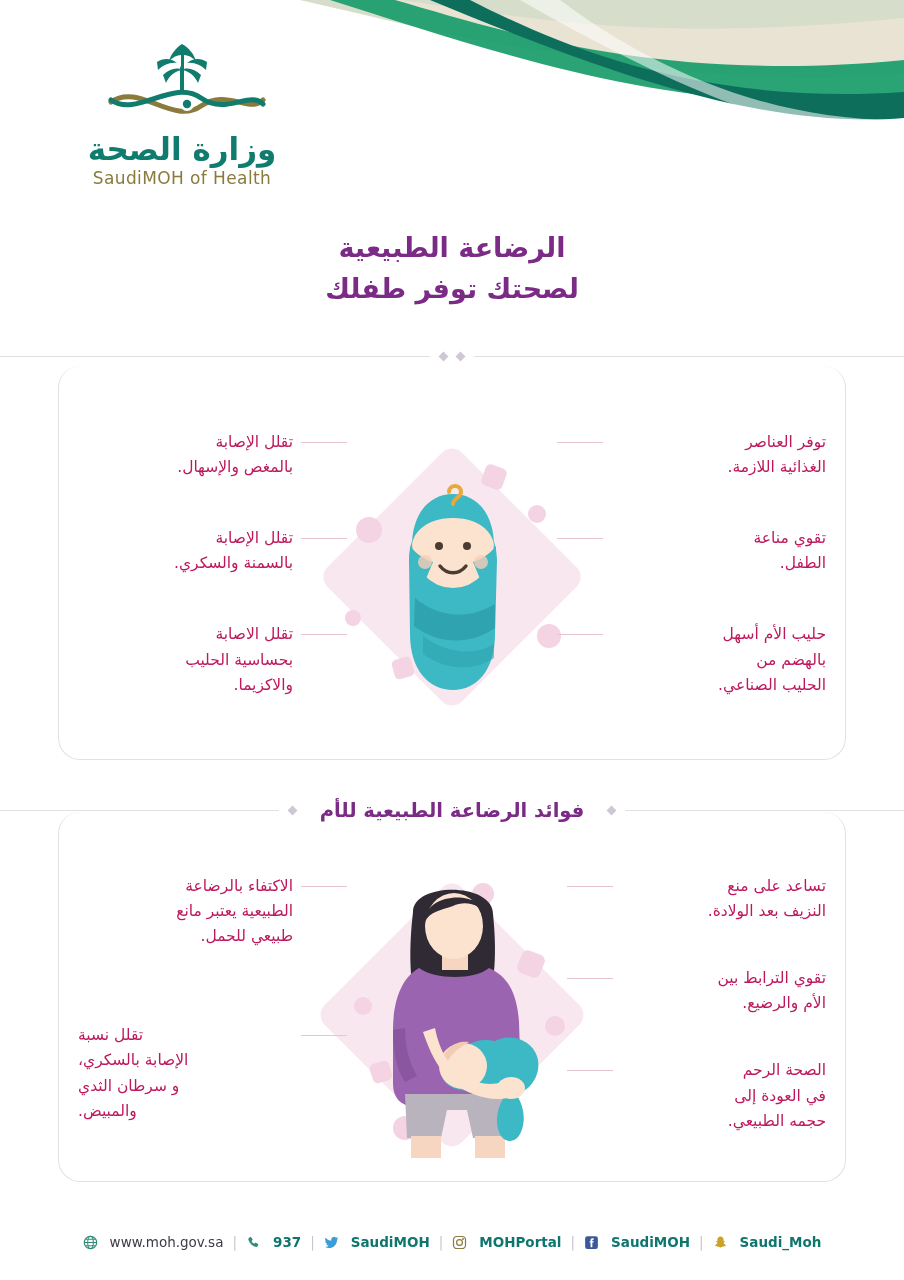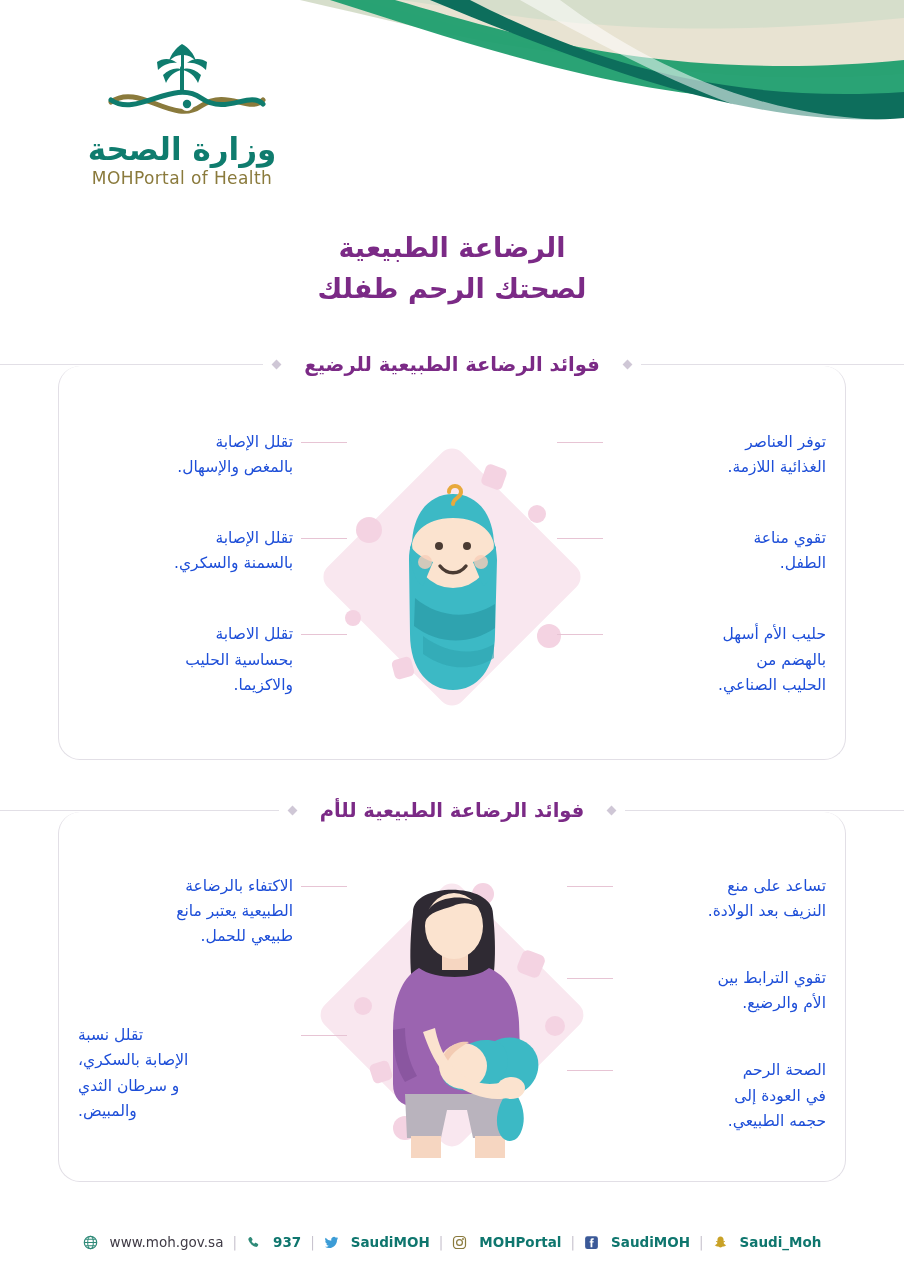--- a/index.html
+++ b/index.html
@@ -69,21 +69,21 @@
     background: #ffffff; padding: 0 14px; white-space: nowrap;
     flex: 0 0 auto; letter-spacing: 0.3px;
   }
 
   
   .col { position: absolute; width: 215px; }
   .col.right { right: 78px; text-align: right; }
   .col.left  { left: 78px;  text-align: left;  }
   .bullet {
     position: relative;
-    color: #1d4ed8; font-size: 15.5px; line-height: 1.62;
+    color: #be185d; font-size: 15.5px; line-height: 1.62;
     margin-bottom: 0;
   }
   .bullet .txt { display: block; }
   .lead {
     position: absolute; top: 12px; height: 1px; background: #e7c4d4; width: 46px;
   }
   .col.right .lead { left: -54px; }
   .col.left  .lead { right: -54px; }
 
   
@@ -132,34 +132,33 @@
       <g stroke="#8a7a3c" stroke-width="5" fill="none" stroke-linecap="round">
         <path d="M24 64 C52 44 86 88 114 68 C140 50 162 76 176 62"></path>
       </g>
       <g stroke="#0f7c6e" stroke-width="5" fill="none" stroke-linecap="round">
         <path d="M24 62 C50 80 86 40 114 60 C140 78 162 52 176 66"></path>
       </g>
       <circle cx="100" cy="66" r="7" fill="#ffffff"></circle>
       <circle cx="100" cy="66" r="4.2" fill="#0f7c6e"></circle>
     </svg>
     <div class="logo-ar">وزارة الصحة</div>
-    <div class="logo-en">MOHPortal of Health</div>
+    <div class="logo-en">SaudiMOH of Health</div>
   </div>
 
   <div class="main-title">
     <span>الرضاعة الطبيعية</span>
-    <span class="l2">لصحتك الرحم طفلك</span>
+    <span class="l2">لصحتك توفر طفلك</span>
   </div>
 
   <div class="section" style="top:366px;">
     <div class="sec-frame" style="top:0; height:394px;"></div>
     <div class="sec-head">
       <div class="bar"></div>
       <div class="diamond"></div>
-      <div class="sec-title">فوائد الرضاعة الطبيعية للرضيع</div>
       <div class="diamond"></div>
       <div class="bar"></div>
     </div>
 
     <div class="art" style="top:56px; left:297px; width:310px; height:310px;">
       <svg viewBox="0 0 310 310" width="310" height="310" xmlns="http://www.w3.org/2000/svg">
         <g fill="#f9e7ef">
           <rect x="60" y="60" width="190" height="190" rx="14" transform="rotate(45 155 155)"></rect>
         </g>
         <g fill="#f4d3e2">

